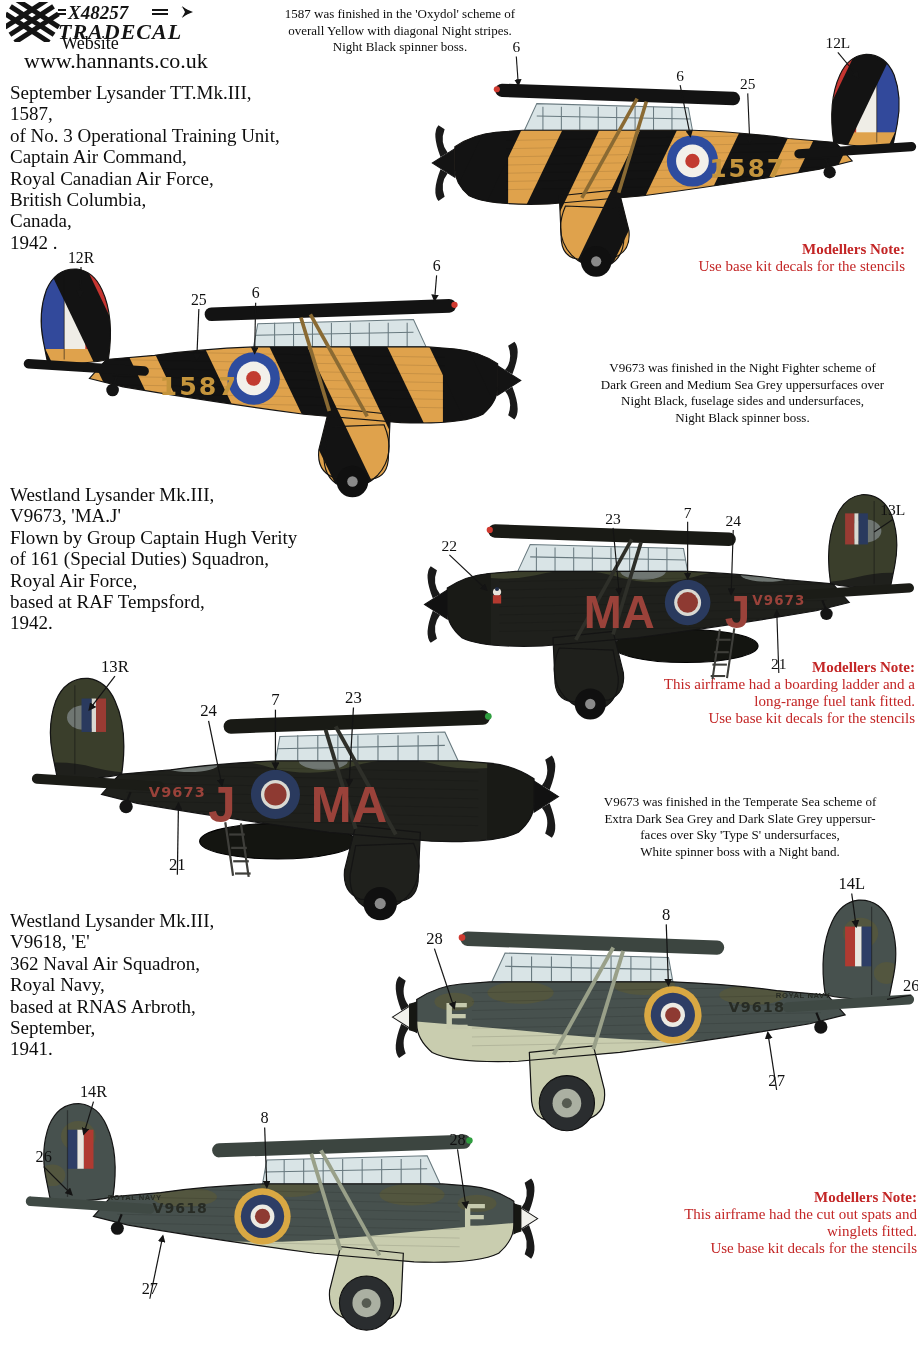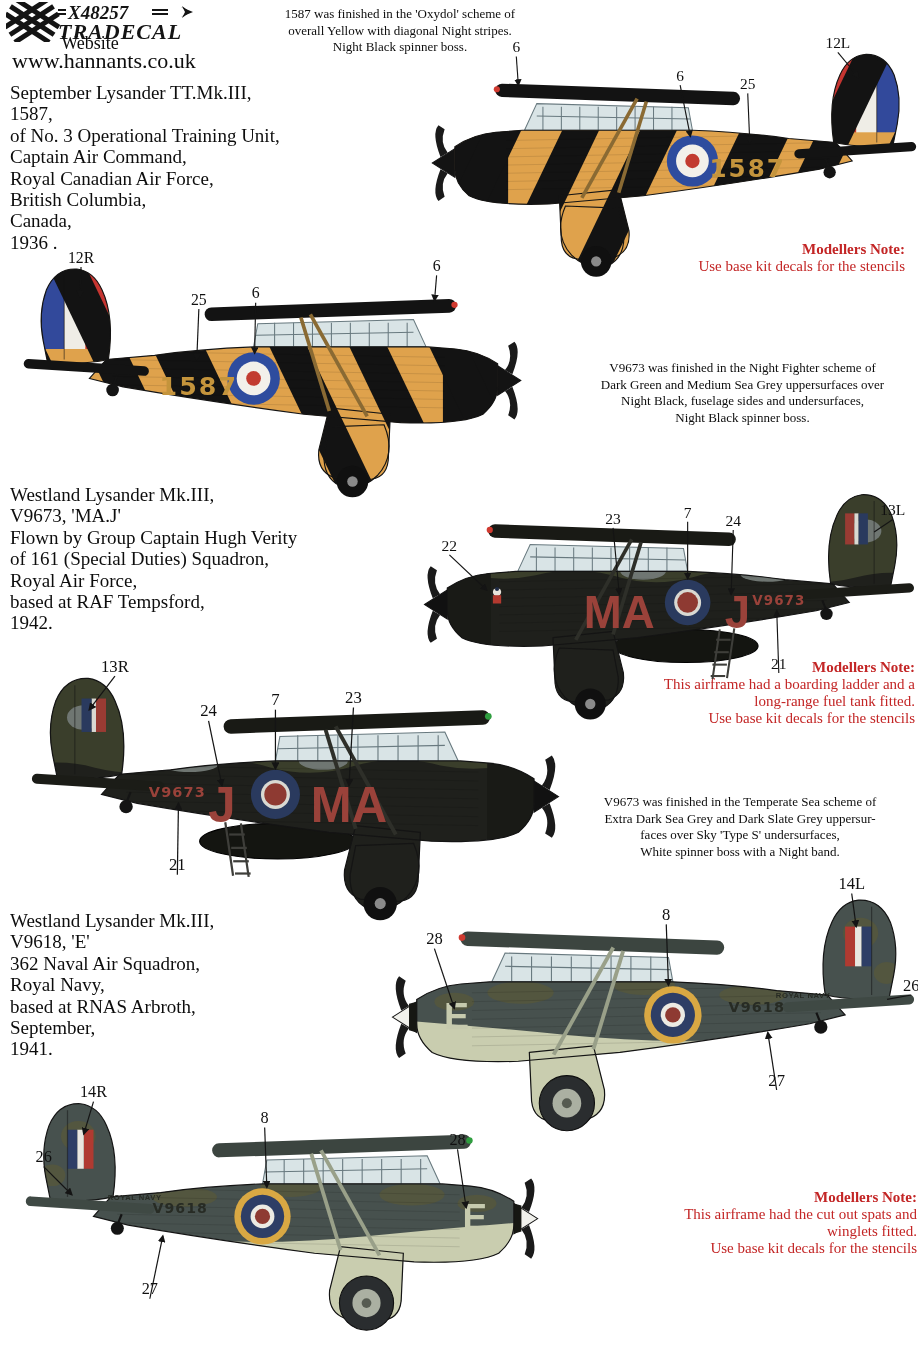--- a/index.html
+++ b/index.html
@@ -4,21 +4,21 @@
 <style>
   html,body{margin:0;padding:0;background:#ffffff;}
   .page{position:relative;width:922px;height:1358px;background:#ffffff;overflow:hidden;
         font-family:"Liberation Serif",serif;color:#0d0d0d;padding-left:28px;}
   .abs{position:absolute;}
   .subject{position:absolute;font-size:19px;line-height:21.4px;white-space:nowrap;}
   .scheme-note{position:absolute;font-size:13px;line-height:16.5px;text-align:center;}
   .mnote{position:absolute;font-size:15px;line-height:17px;text-align:right;color:#C32525;}
   .mnote .mtitle{font-weight:bold;}
   .website-label{position:absolute;left:30px;top:36px;width:120px;text-align:center;font-size:18px;line-height:14px;}
-  .website-url{position:absolute;left:12px;top:48px;font-size:22px;}
+  .website-url{position:absolute;left:24px;top:48px;font-size:22px;}
   
   .logo-code{font:italic 700 19px "Liberation Serif",serif;fill:#141414;}
   .logo-brand{font:italic 700 22px "Liberation Serif",serif;fill:#141414;letter-spacing:1px;}
   .ser-gold{font:700 24px "DejaVu Sans",sans-serif;fill:#C4943C;letter-spacing:2px;}
   .code-red{font:700 44px "Liberation Sans",sans-serif;fill:#9A423A;}
   .ser-red{font:700 13px "DejaVu Sans",sans-serif;fill:#9A423A;letter-spacing:1px;}
   .code-sky{font:700 34px "Liberation Sans",sans-serif;fill:#C6CAAE;}
   .ser-dark{font:700 13px "DejaVu Sans",sans-serif;fill:#272B24;letter-spacing:1px;}
   .fleet{font:700 7px "Liberation Sans",sans-serif;fill:#272B24;letter-spacing:.5px;}
   .callout{font:15px "Liberation Serif",serif;fill:#101010;}
@@ -73,21 +73,21 @@
   </div>
 
   <div class="subject" style="left:10px;top:82px">
     <div>September Lysander TT.Mk.III,</div>
     <div>1587,</div>
     <div>of No. 3 Operational Training Unit,</div>
     <div>Captain Air Command,</div>
     <div>Royal Canadian Air Force,</div>
     <div>British Columbia,</div>
     <div>Canada,</div>
-    <div>1936 .</div>
+    <div>1942 .</div>
   </div>
   <div class="subject" style="left:10px;top:484px">
     <div>Westland Lysander Mk.III,</div>
     <div>V9673, 'MA.J'</div>
     <div>Flown by Group Captain Hugh Verity</div>
     <div>of 161 (Special Duties) Squadron,</div>
     <div>Royal Air Force,</div>
     <div>based at RAF Tempsford,</div>
     <div>1942.</div>
   </div>

